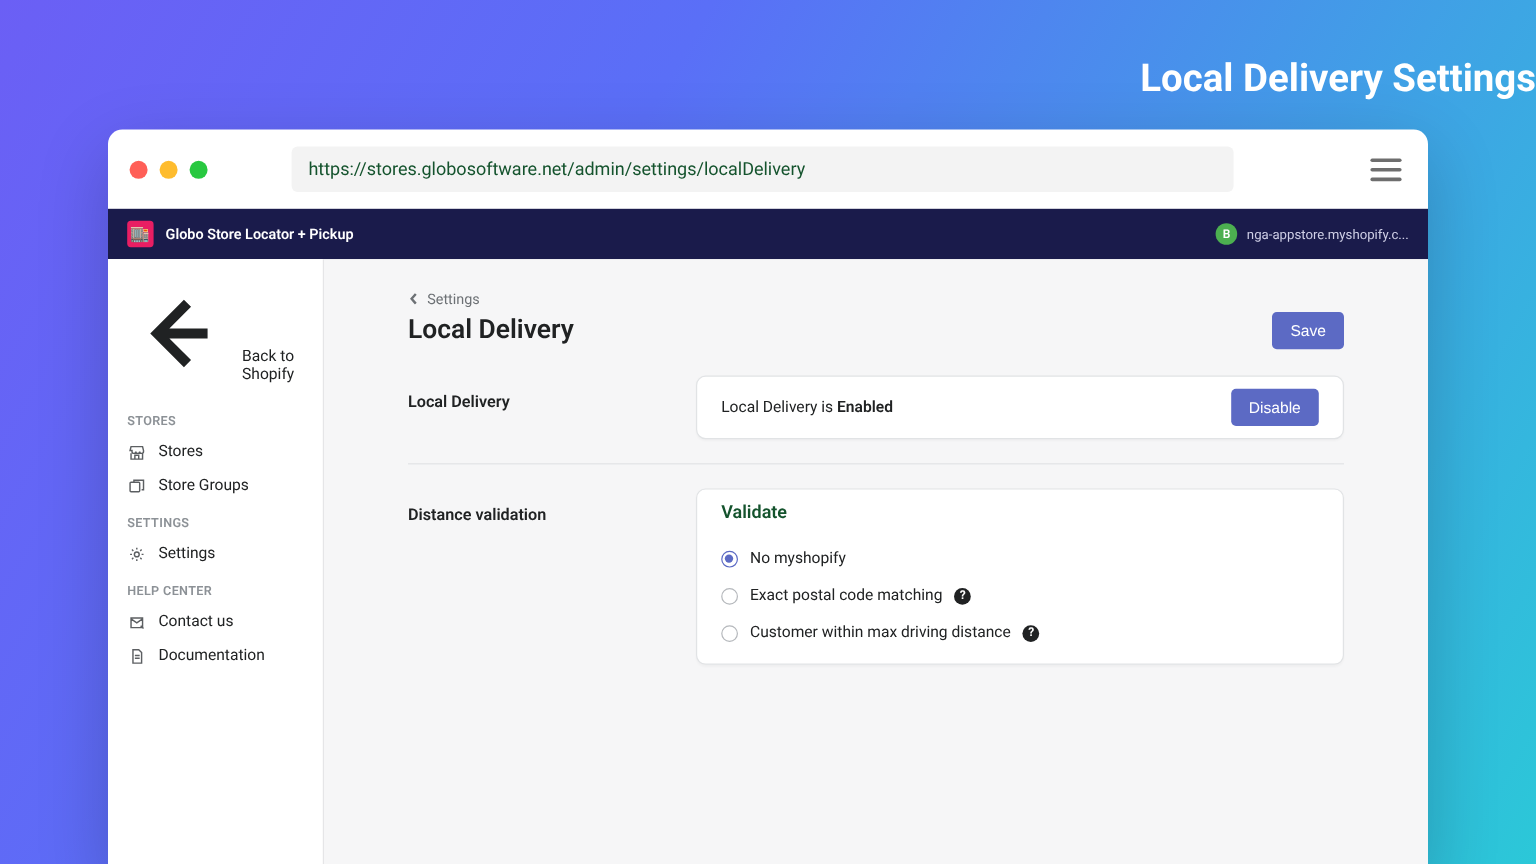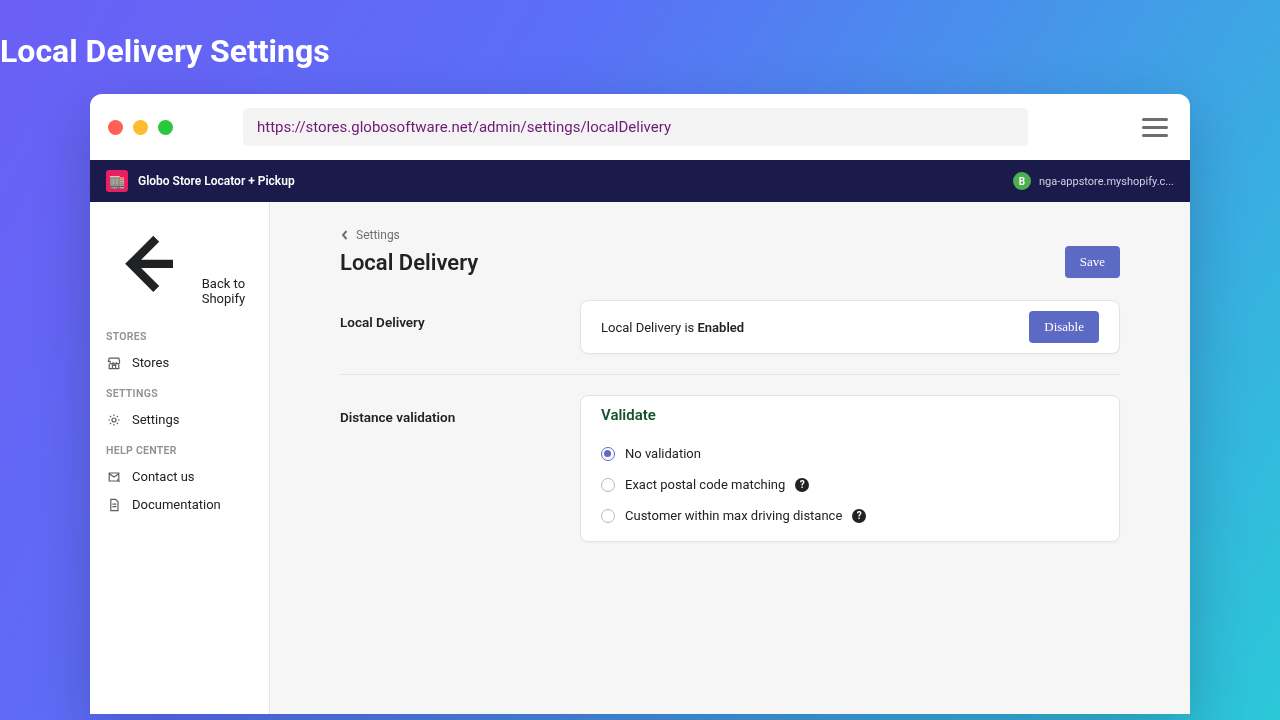--- a/index.html
+++ b/index.html
@@ -4,25 +4,25 @@
 <style>
   * { box-sizing: border-box; margin: 0; padding: 0; }
   body {
     font-family: -apple-system, BlinkMacSystemFont, "Segoe UI", Roboto, sans-serif;
     background: linear-gradient(120deg, #6b5ff5 0%, #5a6ff7 35%, #2bc8d8 100%);
     width: 1280px;
     height: 720px;
     overflow: hidden;
   }
   .banner-title {
-    text-align: left;
+    text-align: right;
     color: #fff;
     font-size: 32px;
     font-weight: 700;
-    padding-top: 32px;
+    padding-top: 46px;
     padding-bottom: 24px;
   }
   .browser-frame {
     width: 1100px;
     margin: 0 auto;
     background: #fff;
     border-radius: 12px 12px 0 0;
     box-shadow: 0 20px 60px rgba(0,0,0,.2);
     overflow: hidden;
     height: 620px;
@@ -37,21 +37,21 @@
   .dot.red { background:#ff5f57; }
   .dot.yellow { background:#febc2e; }
   .dot.green { background:#28c840; }
   .urlbar {
     flex:1;
     margin-left: 60px;
     margin-right: 100px;
     background:#f3f3f3;
     border-radius: 5px;
     padding: 10px 14px;
-    color:#701a75;
+    color:#14532d;
     font-size:15px;
   }
   .hamburger {
     display:flex; flex-direction:column; gap:5px; cursor:pointer; padding:4px;
   }
   .hamburger span { width:26px; height:3px; background:#6e6e6e; border-radius:2px; }
   .app-header {
     background:#1a1b4b;
     color:#fff;
     display:flex;
@@ -95,21 +95,21 @@
     padding: 26px 70px;
   }
   .breadcrumb {
     display:flex;align-items:center;gap:6px;color:#6d7175;font-size:12px;margin-bottom:4px;cursor:pointer;
   }
   .title-row {
     display:flex;justify-content:space-between;align-items:center;margin-bottom:22px;
   }
   .page-title { font-size:22px;font-weight:600;color:#202223; }
   .btn {
-    background:#5c6ac4;color:#fff;border:none;border-radius:4px;padding:8px 15px;font-size:13px;cursor:pointer;font-family:Liberation Serif, serif;
+    background:#5c6ac4;color:#fff;border:none;border-radius:4px;padding:8px 15px;font-size:13px;cursor:pointer;
   }
   .section-row {
     display:flex;gap:20px;margin-bottom:20px;padding-bottom:20px;
   }
   .section-row.divided { border-bottom:1px solid #e1e3e5; }
   .section-heading { width: 220px; font-size:13.5px; font-weight:600; color:#202223; padding-top:14px;}
   .card {
     flex:1;background:#fff;border:1px solid #e1e3e5;border-radius:8px;padding:10px 20px;
     box-shadow: 0 1px 2px rgba(0,0,0,.03);
   }
@@ -171,20 +171,27 @@
           </svg>
         <span>Back to Shopify</span>
       </div>
 
       <div class="sec-title">STORES</div>
       <div class="nav-item">
         <svg class="ic" viewBox="0 0 20 20" fill="none" stroke="currentColor" stroke-width="1.5">
             <path d="M3 8l1-4h12l1 4v1a2 2 0 01-4 0 2 2 0 01-4 0 2 2 0 01-4 0V8zM4 11v6h12v-6M8 17v-4h4v4"></path>
           </svg>
         <span>Stores</span>
+      </div>
+      <div class="nav-item">
+        <svg class="ic" viewBox="0 0 20 20" fill="none" stroke="currentColor" stroke-width="1.5">
+            <rect x="3" y="6" width="10" height="10" rx="1"></rect>
+            <path d="M7 6V4h10v10h-2"></path>
+          </svg>
+        <span>Store Groups</span>
       </div>
 
       <div class="sec-title">SETTINGS</div>
       <div class="nav-item">
         <svg class="ic" viewBox="0 0 20 20" fill="none" stroke="currentColor" stroke-width="1.5">
             <circle cx="10" cy="10" r="2.5"></circle>
             <path d="M10 3v2M10 15v2M3 10h2M15 10h2M5 5l1.4 1.4M13.6 13.6L15 15M15 5l-1.4 1.4M6.4 13.6L5 15"></path>
           </svg>
         <span>Settings</span>
       </div>
@@ -231,21 +238,21 @@
         </div>
       </div>
 
       <div class="section-row">
         <div class="section-heading">Distance validation</div>
         <div class="card">
           <div class="validate-title">Validate</div>
 
           <label class="radio-row">
             <span class="radio checked"></span>
-            <span>No validation</span>
+            <span>No myshopify</span>
           </label>
 
           <label class="radio-row">
             <span class="radio"></span>
             <span>Exact postal code matching</span>
             <span class="help-dot">?</span>
           </label>
 
           <label class="radio-row">
             <span class="radio"></span>

